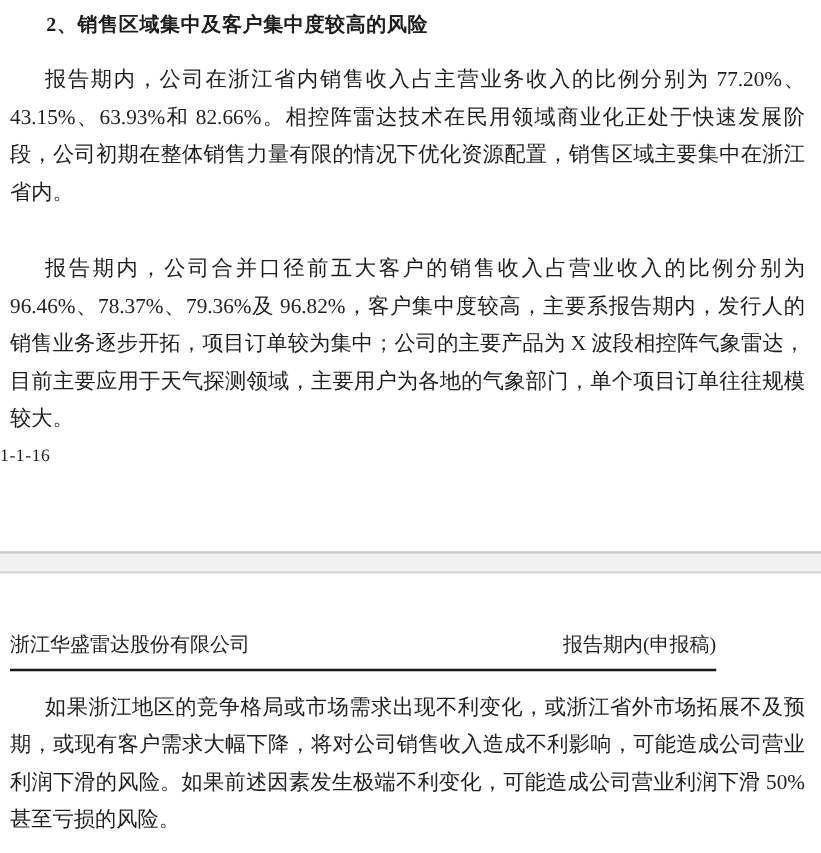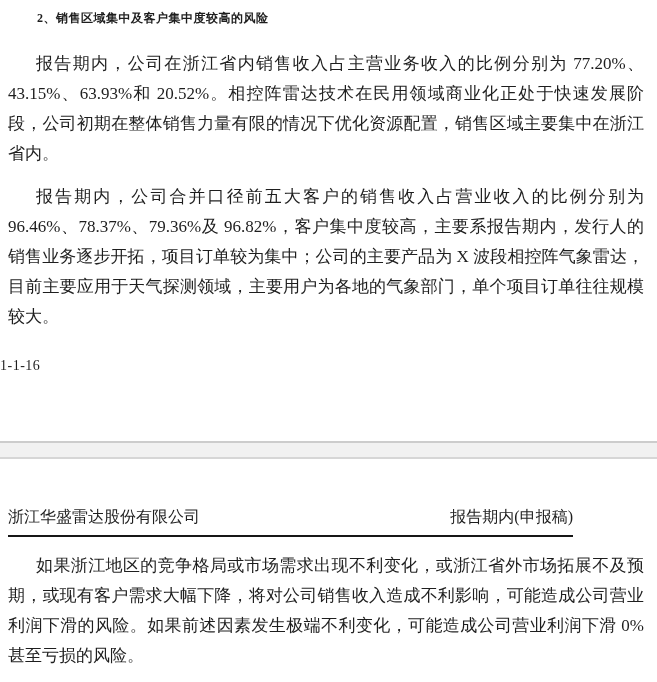--- a/index.html
+++ b/index.html
@@ -32,37 +32,37 @@
     height: 14px;
     background: #f1f1f1;
     border-top: 2px solid #cccccc;
     border-bottom: 2px solid #d6d6d6;
   }
   .heading {
     position: absolute;
     top: 10px;
     left: 37px;
     margin: 0;
-    font-size: 12px;
+    font-size: 16px;
     font-weight: bold;
     letter-spacing: 0.5px;
     white-space: nowrap;
   }
   .body-para {
     position: absolute;
     left: 8px;
     width: 636px;
     margin: 0;
     font-size: 17px;
     line-height: 30px;
     text-align: justify;
     text-indent: 28px;
   }
   .para-1 { top: 49px; }
-  .para-2 { top: 182px; }
+  .para-2 { top: 200px; }
   .page-number {
     position: absolute;
     top: 358px;
     left: 0;
     width: 585px;
     text-align: left;
     font-size: 14px;
     letter-spacing: 0.5px;
   }
   .page-header {
@@ -82,31 +82,31 @@
   .page-header span { white-space: nowrap; }
 </style>
 </head>
 <body>
 
 <div class="viewport">
 
   <div class="page page-1">
     <h2 class="heading">2、销售区域集中及客户集中度较高的风险</h2>
 
-    <p class="body-para para-1">报告期内，公司在浙江省内销售收入占主营业务收入的比例分别为 77.20%、43.15%、63.93%和 20.52%。相控阵雷达技术在民用领域商业化正处于快速发展阶段，公司初期在整体销售力量有限的情况下优化资源配置，销售区域主要集中在浙江省内。</p>
+    <p class="body-para para-1">报告期内，公司在浙江省内销售收入占主营业务收入的比例分别为 77.20%、43.15%、63.93%和 82.66%。相控阵雷达技术在民用领域商业化正处于快速发展阶段，公司初期在整体销售力量有限的情况下优化资源配置，销售区域主要集中在浙江省内。</p>
 
     <p class="body-para para-2">报告期内，公司合并口径前五大客户的销售收入占营业收入的比例分别为 96.46%、78.37%、79.36%及 96.82%，客户集中度较高，主要系报告期内，发行人的销售业务逐步开拓，项目订单较为集中；公司的主要产品为 X 波段相控阵气象雷达，目前主要应用于天气探测领域，主要用户为各地的气象部门，单个项目订单往往规模较大。</p>
 
     <div class="page-number">1-1-16</div>
   </div>
 
   <div class="page-break"></div>
 
   <div class="page page-2">
     <div class="page-header">
       <span>浙江华盛雷达股份有限公司</span>
       <span>报告期内(申报稿)</span>
     </div>
 
-    <p class="body-para para-3">如果浙江地区的竞争格局或市场需求出现不利变化，或浙江省外市场拓展不及预期，或现有客户需求大幅下降，将对公司销售收入造成不利影响，可能造成公司营业利润下滑的风险。如果前述因素发生极端不利变化，可能造成公司营业利润下滑 0%甚至亏损的风险。</p>
+    <p class="body-para para-3">如果浙江地区的竞争格局或市场需求出现不利变化，或浙江省外市场拓展不及预期，或现有客户需求大幅下降，将对公司销售收入造成不利影响，可能造成公司营业利润下滑的风险。如果前述因素发生极端不利变化，可能造成公司营业利润下滑 50%甚至亏损的风险。</p>
   </div>
 
 </div>
 
 </body></html>

